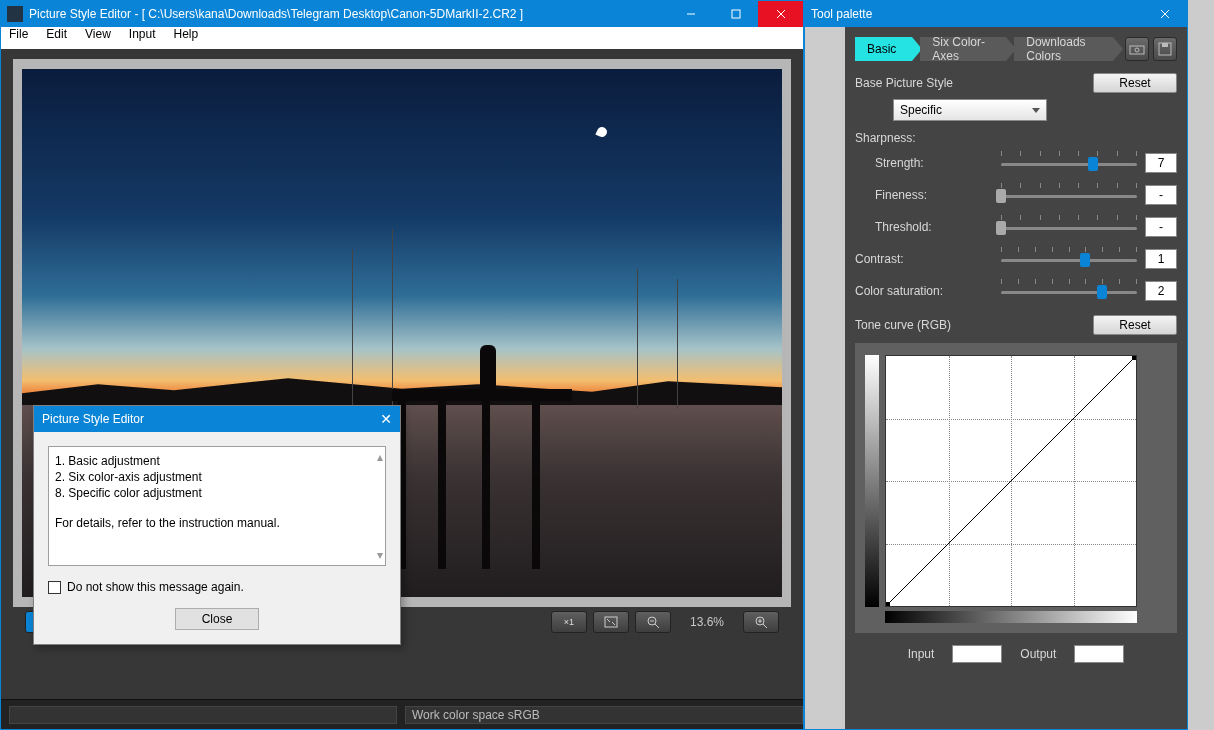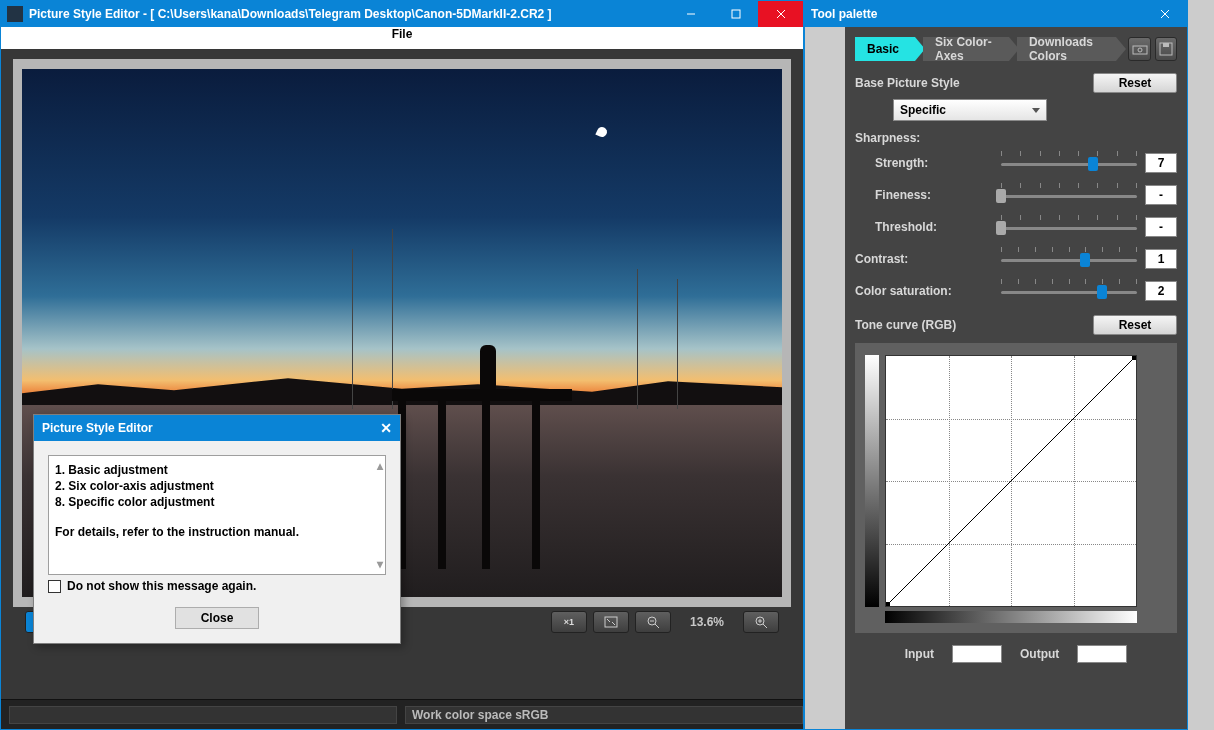--- a/index.html
+++ b/index.html
@@ -1,47 +1,47 @@
 <!DOCTYPE html>
 <html><head>
 <meta charset="utf-8">
 <style>
 * { margin:0; padding:0; box-sizing:border-box; font-family:"Segoe UI",Tahoma,sans-serif; font-size:12px; }
 body { background:#ccc; overflow:hidden; }
-.app { display:flex; width:1022px; height:730px;font-weight:bold; }
+.app { display:flex; width:1022px; height:730px; }
 .main { width:814px; height:730px; display:flex; flex-direction:column; border:1px solid #0a84d6; }
 .titlebar { height:26px; background:#0a84d6; color:#fff; display:flex; align-items:center; padding-left:6px; }
 .titlebar .icon { width:16px; height:16px; background:#234; margin-right:6px; }
 .titlebar .t { flex:1; font-size:12px; }
 .winbtns { display:flex; height:100%; }
 .winbtn { width:45px; display:flex; align-items:center; justify-content:center; color:#fff; }
 .winbtn.close { background:#e81123; }
-.menubar { height:22px; background:#fff; display:flex; align-items:center; padding:0 8px; gap:18px;flex-direction:column; }
+.menubar { height:22px; background:#fff; display:flex; align-items:flex-start; padding:0 8px; gap:18px; }
 .menubar span { color:#000; }
 .canvas { flex:1; background:#373737; padding:10px 12px 4px 12px; position:relative; }
 .imgwrap { width:100%; height:548px; background:#b6b6b6; padding:10px 0; }
 .photo { width:760px; height:528px; margin:0 auto; position:relative; overflow:hidden; }
 
 .photo::before { content:""; position:absolute; inset:0; background:linear-gradient(to bottom,#0a1c3d 0%,#143a66 28%,#2f6e97 43%,#a6c3c8 53%,#f3be6f 59%,#e85d1a 63%,#3a2318 68%,#1a1414 100%); }
 .water{position:absolute;left:0;right:0;top:62%;bottom:0;background:linear-gradient(to bottom,#645250 0%,#3a3233 40%,#201d1e 100%);}
 .moon{position:absolute;left:575px;top:58px;width:10px;height:10px;border-radius:50% 50% 50% 0;background:#fff;transform:rotate(25deg);}
 .hill{position:absolute;left:0;right:0;top:58%;height:30px;background:#120f10;clip-path:polygon(0 60%,10% 30%,20% 50%,35% 10%,50% 45%,60% 30%,75% 55%,85% 20%,100% 40%,100% 100%,0 100%);}
 .pier{position:absolute;left:370px;top:320px;width:180px;height:120px;}
 .pier .deck{position:absolute;left:0;right:0;top:0;height:12px;background:#0a0808;}
 .pier .leg{position:absolute;top:10px;width:8px;bottom:-60px;background:#0a0808;}
 .mast{position:absolute;width:1px;background:#444;}
 
-.dialog{position:absolute;left:32px;top:365px;width:368px;background:#f0f0f0;border:1px solid #7f7f7f;box-shadow:3px 3px 8px rgba(0,0,0,.3);}
+.dialog{position:absolute;left:32px;top:356px;width:368px;background:#f0f0f0;border:1px solid #7f7f7f;box-shadow:3px 3px 8px rgba(0,0,0,.3);}
 .dlgtitle{height:26px;background:#0a84d6;color:#fff;display:flex;align-items:center;padding:0 8px;}
 .dlgtitle .x{margin-left:auto;font-size:14px;}
 .dlgbody{padding:14px;}
 .msgbox{background:#fff;border:1px solid #9e9e9e;height:120px;padding:6px;font-size:12px;line-height:16px;color:#000;position:relative;}
 .msgbox .sc{position:absolute;right:2px;top:2px;color:#999;}
 .msgbox .sc2{position:absolute;right:2px;bottom:2px;color:#999;}
-.chkrow{display:flex;align-items:center;gap:6px;margin-top:4px;}
+.chkrow{display:flex;align-items:center;gap:6px;margin-top:14px;}
 .chkrow .chk{width:13px;height:13px;border:1px solid #333;background:#fff;}
 .closebtn{display:block;margin:14px auto 0;width:84px;height:22px;background:#e1e1e1;border:1px solid #adadad;text-align:center;line-height:20px;}
 
 .bottombar{height:30px;background:#373737;display:flex;align-items:center;padding:0 12px;gap:6px;color:#c8c8c8;}
 .tbtn{width:36px;height:22px;background:linear-gradient(#5f5f5f,#3e3e3e);border:1px solid #222;border-radius:3px;display:flex;align-items:center;justify-content:center;color:#ddd;font-size:11px;}
 .tbtn.active{background:#0a84d6;}
 .spacer{flex:1;}
 .statusbar{height:30px;background:#222;border-top:1px solid #111;display:flex;align-items:center;}
 .statusbar .field{height:18px;background:#333;border:1px solid #444;margin-left:8px;}
 .statusbar .f1{width:388px;}

